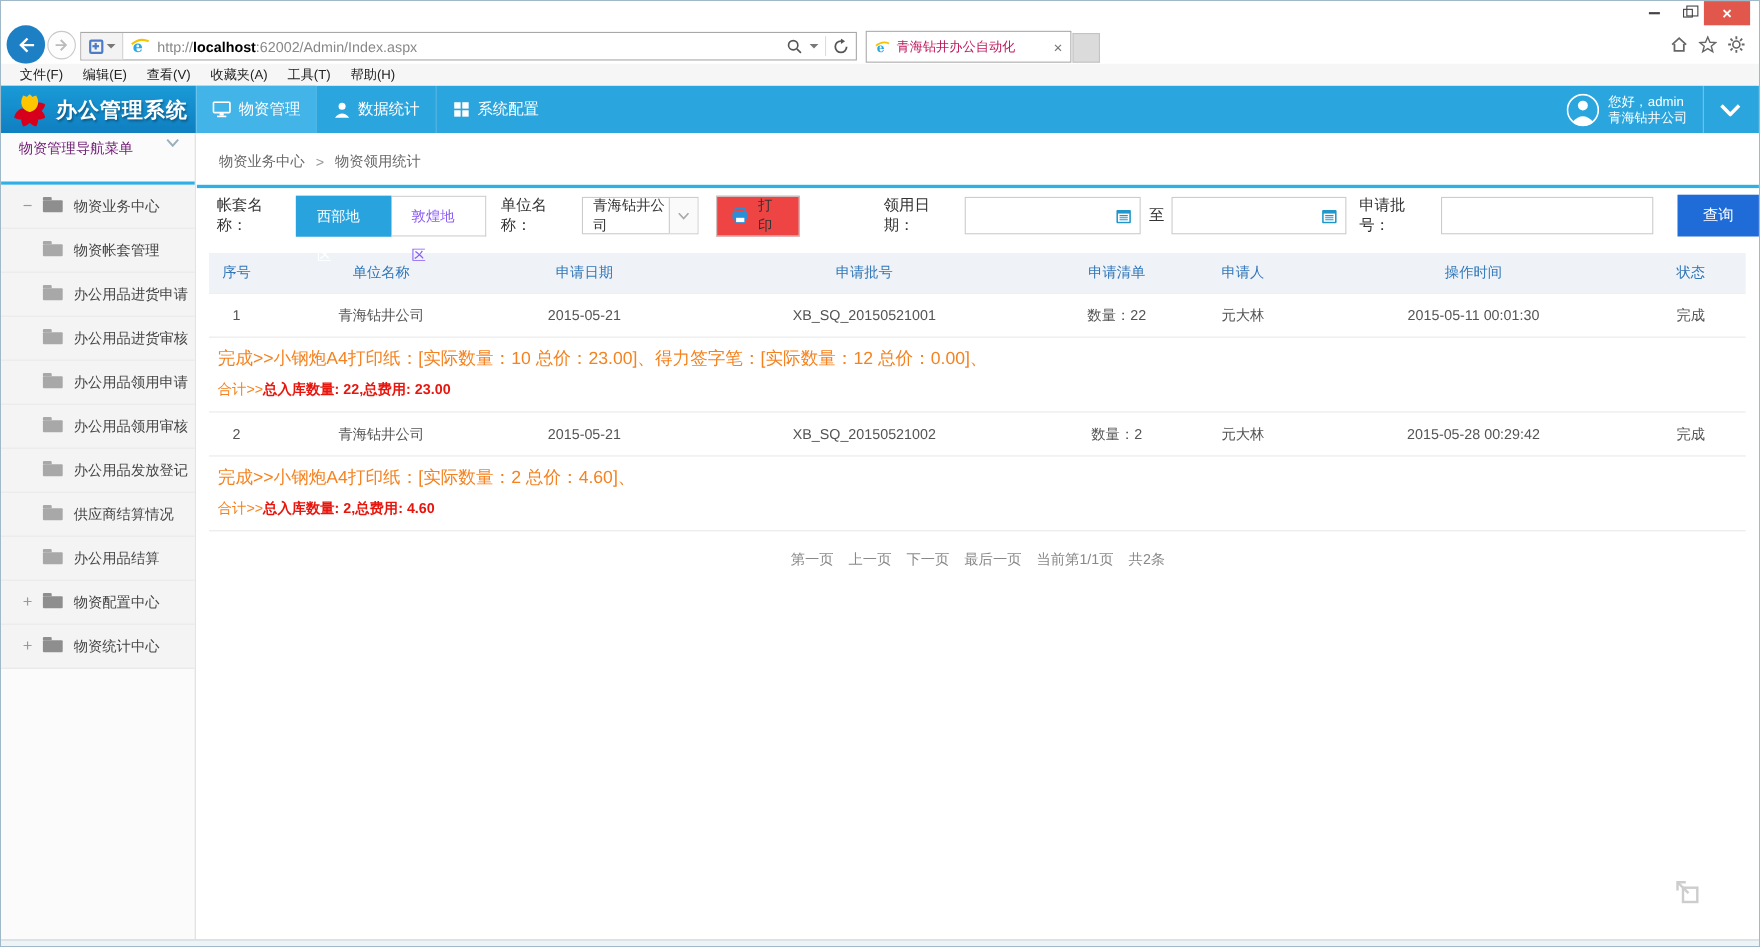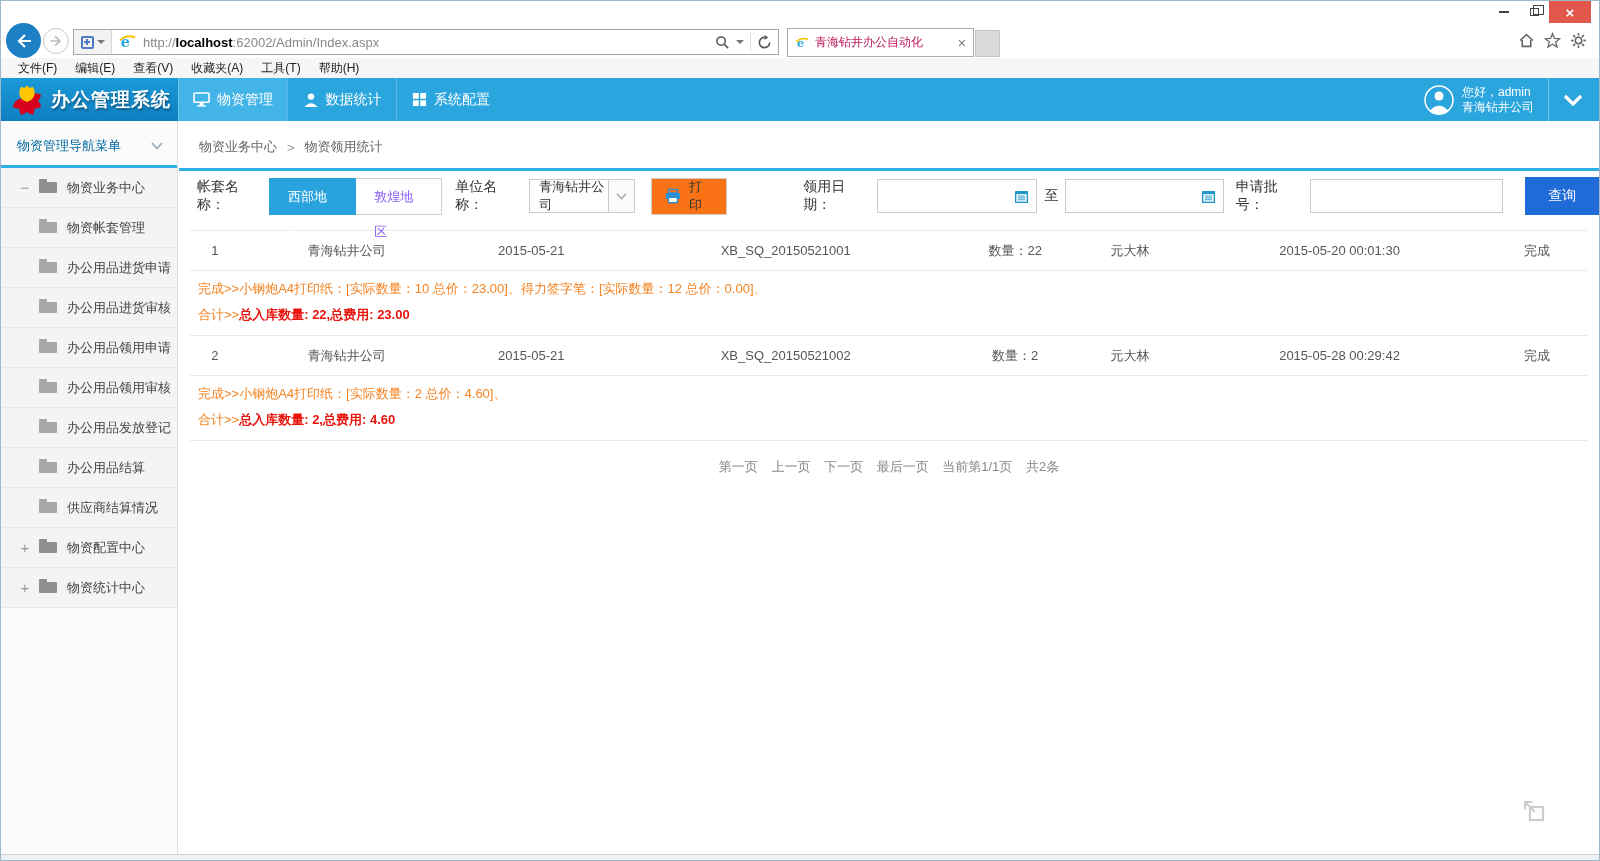--- a/index.html
+++ b/index.html
@@ -51,22 +51,22 @@
     text-shadow:1px 2px 2px rgba(0,0,0,.35); }
   .nav-item { width:109px; height:100%; display:flex; align-items:center; justify-content:center; gap:7px;
     color:#fff; font-size:14px; border-left:1px solid rgba(255,255,255,.22); }
   .nav-item.active { background:#43b4e8; }
   .user-area { margin-left:auto; display:flex; align-items:center; padding-right:16px; }
   .user-txt { color:#fff; font-size:12px; line-height:15px; margin-left:8px; }
   .user-sep { width:1px; height:43px; background:rgba(255,255,255,.35); margin:0 14px; }
 
   
   .sidebar { position:absolute; top:120px; left:0; width:177px; bottom:6px; background:#fbfbfb; border-right:1px solid #ddd; }
-  .side-header { height:42px; margin-top:5px; display:flex; align-items:center; padding:0 14px 0 16px;
-    border-bottom:3px solid #2fb0e5; font-size:13px; color:#0369a1; }
+  .side-header { height:42px; margin-top:5px; display:flex; padding:0 14px 0 16px;
+    border-bottom:3px solid #2fb0e5; font-size:13px; color:#701a75; }
   .side-header .sp { flex:1; }
   .side-item { height:40px; background:#f4f4f4; border-bottom:1px solid #e7e7e7;
     display:flex; align-items:center; font-size:13px; color:#444; }
   .expander { width:14px; margin-left:17px; color:#999; font-size:15px; text-align:center; }
   .folder { width:18px; height:11px; background:#a8a8a8; border-radius:1px; position:relative; margin-left:7px; }
   .folder::before { content:''; position:absolute; top:-3px; left:0; width:8px; height:3px; background:#a8a8a8; border-radius:1px 1px 0 0; }
   .folder.dark, .folder.dark::before { background:#8e8e8e; }
   .side-label { margin-left:10px; }
 
   
@@ -75,37 +75,37 @@
     border-bottom:3px solid #2fb0e5; font-size:13px; color:#666; gap:10px; }
   .crumb-sep { color:#999; }
 
   .filters { height:50px; display:flex; align-items:center; padding-left:18px; font-size:14px; color:#333; }
   .toggle { height:37px; line-height:35px; padding:0 18px; font-size:13px; border:1px solid #d0d0d0; background:#fff; color:#8b5cf6; }
   .toggle.active { background:#29a3dd; border-color:#29a3dd; color:#fff; }
   .toggle + .toggle { border-left:none; }
   .selectbox { width:112px; height:34px; border:1px solid #ccc; display:flex; align-items:center; margin-left:8px; }
   .selectbox .val { flex:1; font-size:13px; color:#333; padding-left:9px; }
   .selectbox .dd { width:26px; height:100%; border-left:1px solid #ccc; display:flex; align-items:center; justify-content:center; background:#fafafa; }
-  .print-btn { margin-left:16px; height:37px; padding:0 13px; border:1px solid #ccc; background:#f97316;
+  .print-btn { margin-left:16px; height:37px; padding:0 13px; border:1px solid #ccc; background:#ef4444;
     display:flex; align-items:center; gap:8px; font-size:13px; color:#333; }
   .dateinput { width:168px; height:34px; border:1px solid #ccc; display:flex; align-items:center; justify-content:flex-end; padding-right:7px; margin-left:8px; }
   .textinput { width:205px; height:34px; border:1px solid #ccc; margin-left:8px; }
   .to-label { margin:0 6px 0 8px; }
   .search-btn { margin-left:22px; width:78px; height:38px; background:#1f6bd8; color:#fff; font-size:14px;
     display:flex; align-items:center; justify-content:center; }
 
   
   .grid { margin:9px 12px 0 11px; }
   .trow { display:flex; align-items:center; }
   .thead { height:36px; background:#eff3f7; color:#3076b8; font-size:13px; }
   .tbody-row { height:40px; color:#555; font-size:13px; border-top:1px solid #e9e9e9; background:#fff; }
   .cell { text-align:center; }
   .c1{width:50px}.c2{width:214px}.c3{width:156px}.c4{width:354px}.c5{width:106px}.c6{width:124px}.c7{width:296px}.c8{width:100px}
   .detail { border-top:1px solid #e9e9e9; padding:9px 10px 11px 8px; }
-  .detail .l1 { color:#f5821f; font-size:13px; margin-bottom:8px; }
+  .detail .l1 { color:#f5821f; font-size:16px; margin-bottom:8px; }
   .detail .l2 { font-size:13px; }
   .detail .l2 .pre { color:#f5821f; }
   .detail .l2 .tot { color:#e8150d; font-weight:bold; }
   .grid-bottom { border-top:1px solid #e9e9e9; }
 
   .pagination { margin-top:17px; text-align:center; font-size:13px; color:#888; }
   .pagination span { margin:0 5px; }
 
   .corner-ico { position:absolute; right:52px; bottom:36px; }
   .win-bottom { position:absolute; bottom:0; left:0; right:0; height:6px; background:#eef3f6; border-top:1px solid #c9d4da; }
@@ -308,26 +308,26 @@
     <span class="side-label">办公用品领用审核</span>
   </div>
   <div class="side-item">
     <span class="expander"></span>
     <span class="folder"></span>
     <span class="side-label">办公用品发放登记</span>
   </div>
   <div class="side-item">
     <span class="expander"></span>
     <span class="folder"></span>
+    <span class="side-label">供应商结算情况</span>
+  </div>
+  <div class="side-item">
+    <span class="expander"></span>
+    <span class="folder"></span>
     <span class="side-label">办公用品结算</span>
-  </div>
-  <div class="side-item">
-    <span class="expander"></span>
-    <span class="folder"></span>
-    <span class="side-label">供应商结算情况</span>
   </div>
   <div class="side-item">
     <span class="expander">+</span>
     <span class="folder dark"></span>
     <span class="side-label">物资配置中心</span>
   </div>
   <div class="side-item">
     <span class="expander">+</span>
     <span class="folder dark"></span>
     <span class="side-label">物资统计中心</span>
@@ -386,29 +386,39 @@
             <path d="M4 11.5 H12"></path>
           </g>
       </svg>
     </div>
     <span style="margin-left:12px">申请批号：</span>
     <div class="textinput"></div>
     <div class="search-btn">查询</div>
   </div>
 
   <div class="grid">
+    <div class="trow thead">
+      <span class="cell c1">序号</span>
+      <span class="cell c2">单位名称</span>
+      <span class="cell c3">申请日期</span>
+      <span class="cell c4">申请批号</span>
+      <span class="cell c5">申请清单</span>
+      <span class="cell c6">申请人</span>
+      <span class="cell c7">操作时间</span>
+      <span class="cell c8">状态</span>
+    </div>
 
     <div class="trow tbody-row">
       <span class="cell c1">1</span>
       <span class="cell c2">青海钻井公司</span>
       <span class="cell c3">2015-05-21</span>
       <span class="cell c4">XB_SQ_20150521001</span>
       <span class="cell c5">数量：22</span>
       <span class="cell c6">元大林</span>
-      <span class="cell c7">2015-05-20 00:01:30</span>
+      <span class="cell c7">2015-05-11 00:01:30</span>
       <span class="cell c8">完成</span>
     </div>
     <div class="detail">
       <div class="l1">完成&gt;&gt;小钢炮A4打印纸：[实际数量：10 总价：23.00]、得力签字笔：[实际数量：12 总价：0.00]、</div>
       <div class="l2">
         <span class="pre">合计&gt;&gt;</span><span class="tot">总入库数量: 22,总费用: 23.00</span>
       </div>
     </div>
 
     <div class="trow tbody-row">

